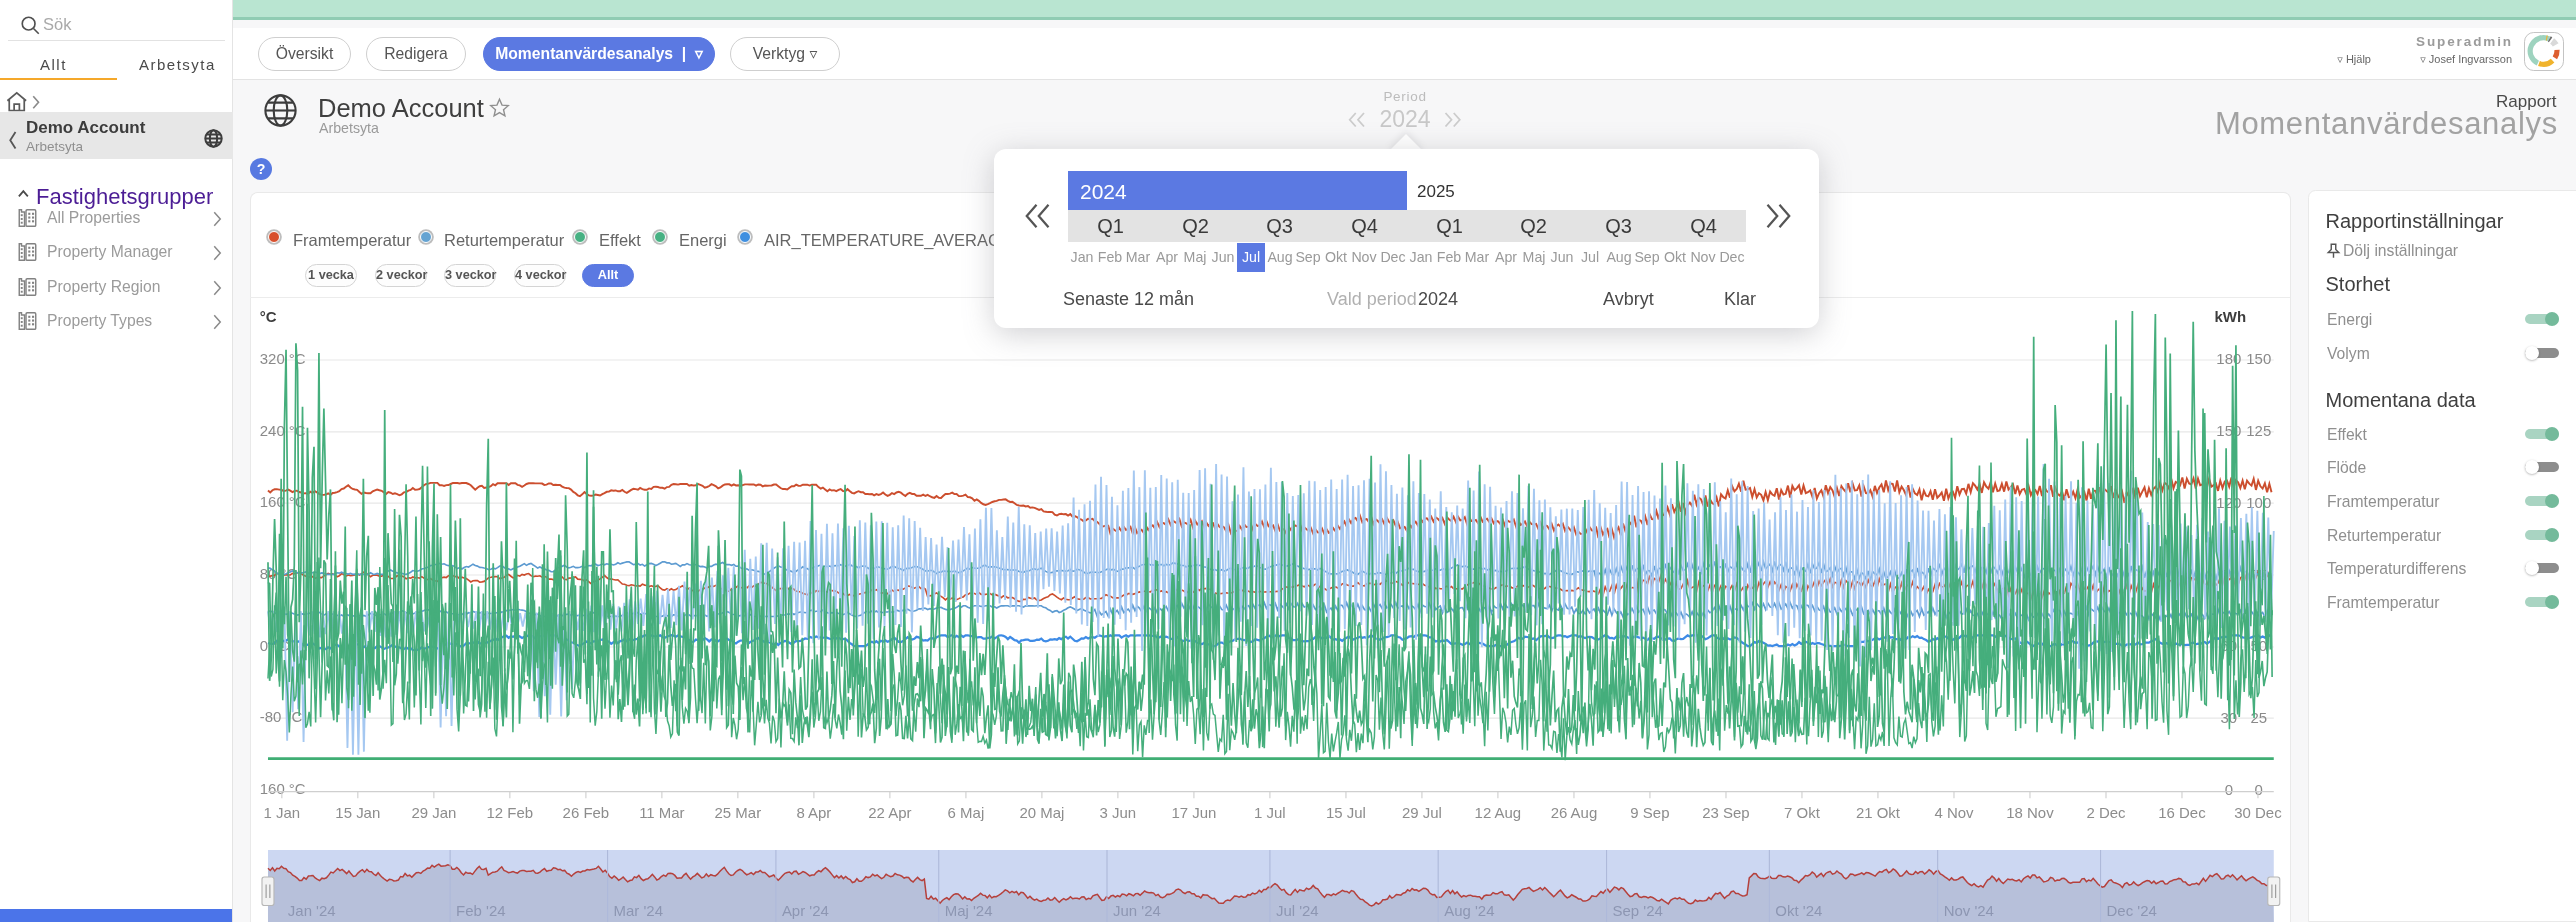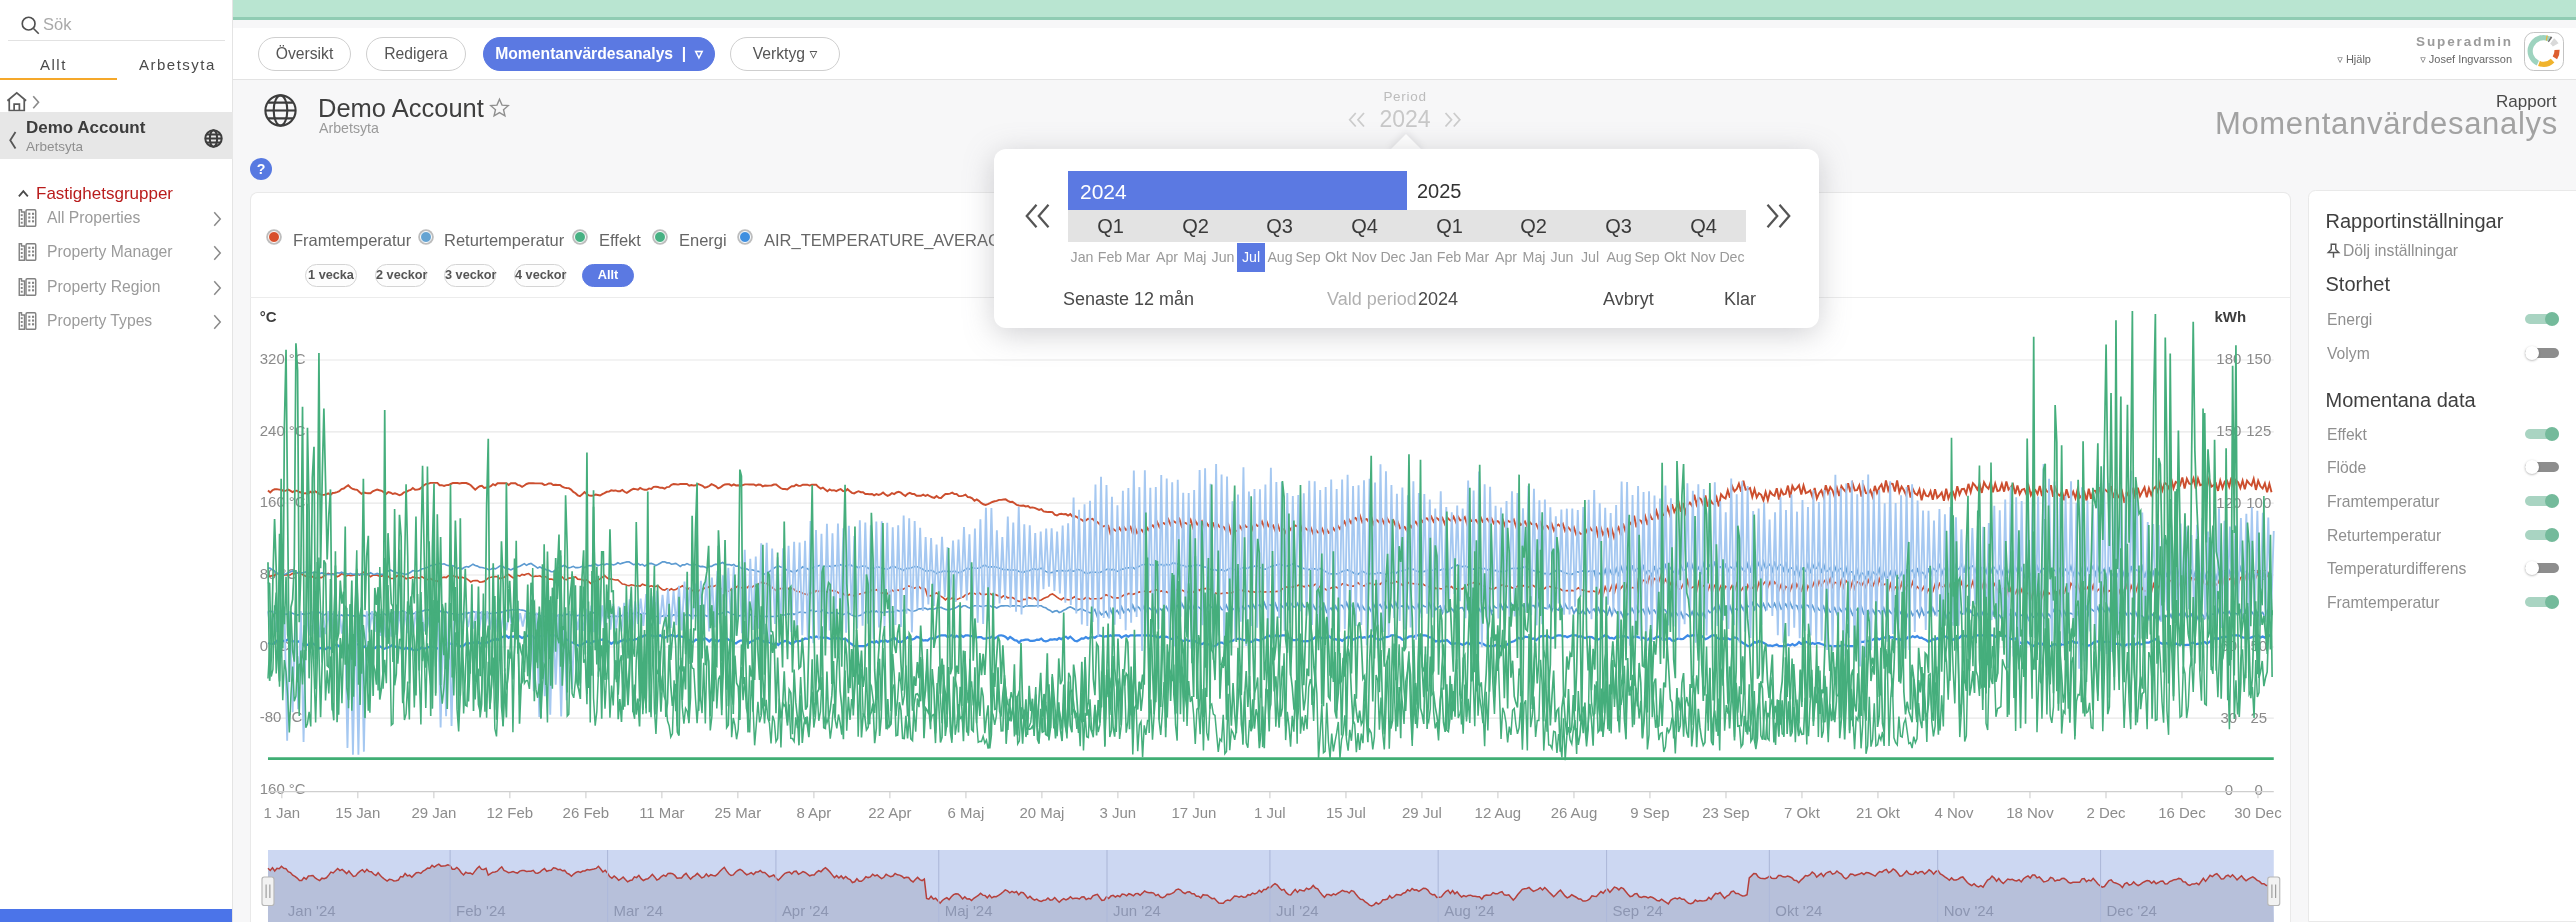--- a/index.html
+++ b/index.html
@@ -13,21 +13,21 @@
     border-right:1.5px solid #e4e4e4; z-index:5; }
   #sb-blue { position:absolute; left:0; bottom:0; width:100%; height:12.7px; background:#4b74e9; }
   .sb-sep { position:absolute; left:7.5px; right:7.5px; height:0.7px; background:#e2e2e2; }
   #sok { position:absolute; left:43px; top:15px; font-size:16.5px; color:#a9a9a9; }
   .tab { position:absolute; top:56px; font-size:15px; letter-spacing:1.5px; color:#4a4a4a; }
   #tab-underline { position:absolute; left:0; top:78px; width:117px; height:2.2px; background:#f5a82a; }
   #crumb { position:absolute; left:3.7px; top:91px; }
   #sel-row { position:absolute; left:0; top:112px; width:233px; height:47px; background:#e7e7e7; }
   #sel-row .t1 { position:absolute; left:26px; top:6px; font-size:17px; font-weight:bold; color:#3d3d3d; }
   #sel-row .t2 { position:absolute; left:26px; top:27px; font-size:13.5px; color:#8f8f8f; }
-  #grp-head { position:absolute; left:16.5px; top:184px; font-size:17px; color:#b91c1c; }
+  #grp-head { position:absolute; left:16.5px; top:184px; font-size:22px; color:#4c1d95; }
   .sb-item { position:absolute; left:0; width:233px; height:34px; }
   .sb-item .lbl { position:absolute; left:47px; top:7.5px; font-size:15.7px; color:#9b9b9b; }
   .chev-r { position:absolute; right:10.5px; top:9px; }
 
   
   #tealbar { position:absolute; left:233px; top:0; right:0; height:19.5px; background:#b9e5d1;
     border-bottom:3px solid #90ccb3; }
   #toolbar { position:absolute; left:233px; top:19.5px; right:0; height:52px; background:#fff;
     border-bottom:1.5px solid #e3e3e3;margin-top:8px; }
   .pill { position:absolute; top:9.7px; height:34px; border:1.5px solid #cfcfcf; border-radius:18px;
@@ -74,21 +74,21 @@
   .tgl.off { background:#8d8d8d; }
   .tgl.off .knob { left:0px; background:#fff; box-shadow:0 0.7px 2.2px rgba(0,0,0,.3); }
 
   
   #popup { position:absolute; left:994px; top:149px; width:825px; height:179px; background:#fff;
     border-radius:12px; box-shadow:0 6px 30px rgba(120,120,130,.35); z-index:30; }
   #popup-caret { position:absolute; left:1394px; top:139px; width:24px; height:24px; background:#fff;
     transform:rotate(45deg); box-shadow:-2.2px -2.2px 6px rgba(120,120,130,.15); z-index:29; }
   #yearbar { position:absolute; left:74px; top:22px; width:339px; height:40px; background:#5b79e2;
     color:#fff; font-size:21px; line-height:41px; padding-left:12px; }
-  #year2025 { position:absolute; left:423px; top:22px; font-size:20px; line-height:41px; color:#333; }
+  #year2025 { position:absolute; left:423px; top:22px; font-size:17px; line-height:41px; color:#333; }
   #qrow { position:absolute; left:74px; top:61px; width:678px; height:32px; background:#e3e3e3; }
   .q { position:absolute; top:0; width:85px; text-align:center; font-size:20px; line-height:32px; color:#3a3a3a; }
   #mrow { position:absolute; left:74px; top:94px; width:678px; height:28.5px; }
   .m { position:absolute; top:0; width:28px; text-align:center; font-size:14.2px; line-height:28.5px; color:#9a9a9a; }
   .m.sel { background:#5b79e2; color:#fff; }
   .pb { position:absolute; top:140px; font-size:18px; color:#4a4a4a; }
 </style>
 </head>
 <body>
 

